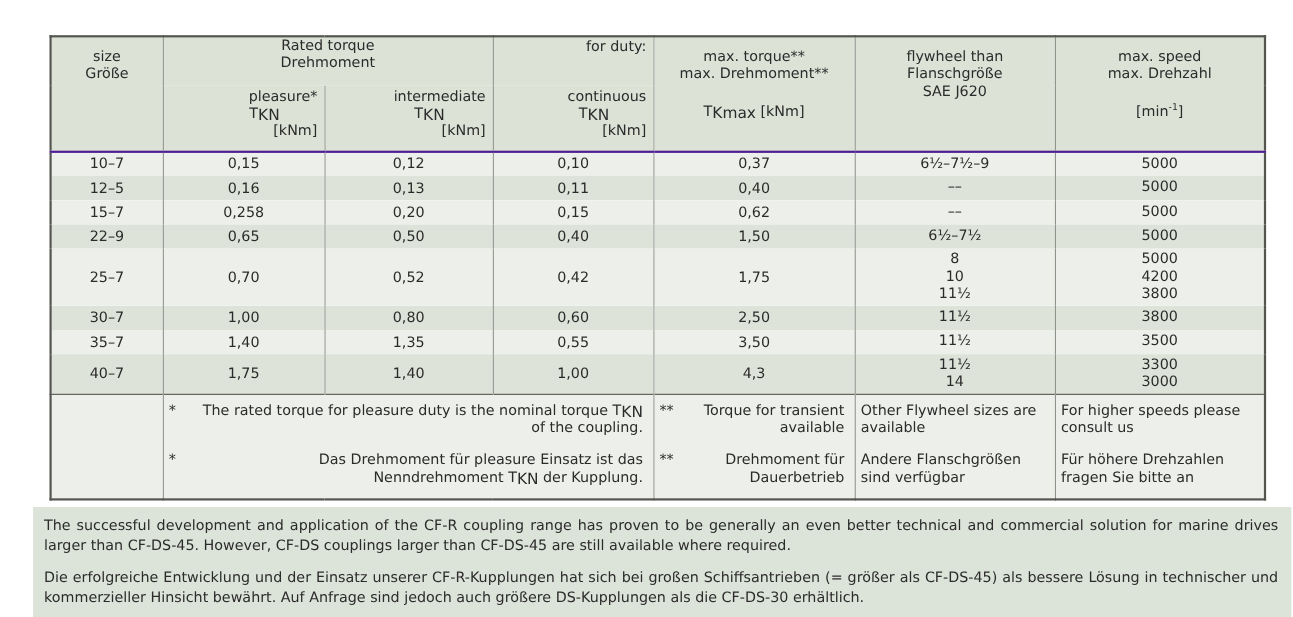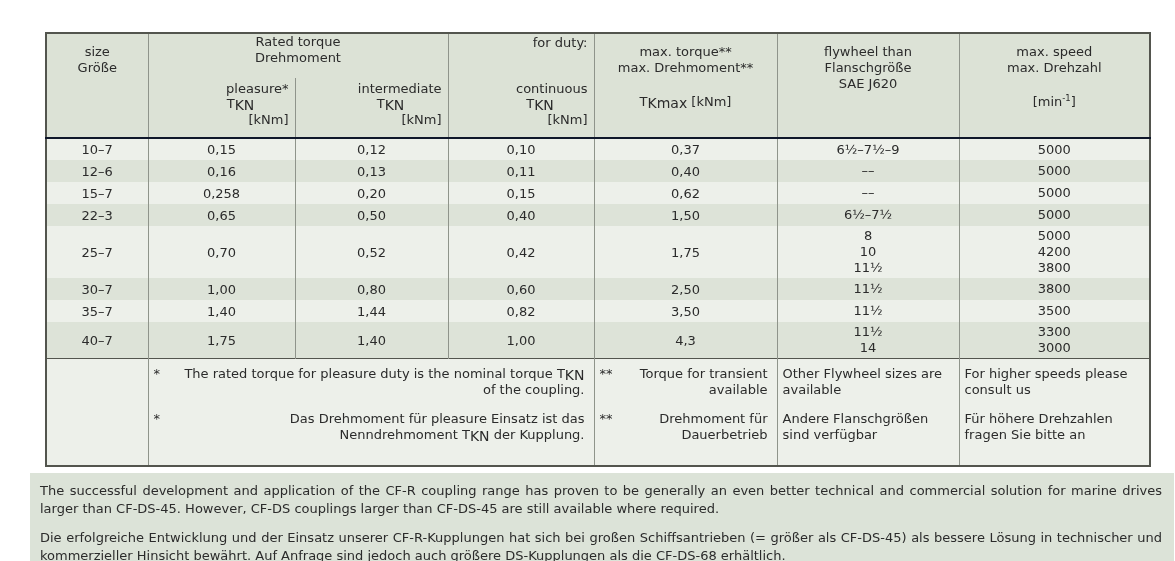--- a/index.html
+++ b/index.html
@@ -18,42 +18,42 @@
   }
   td{
     border-left:1px solid #8f948b;border-right:1px solid #8f948b;
     padding:2px 6px;text-align:center;vertical-align:middle;
     overflow:hidden;
   }
   .prelines{white-space:pre-line;line-height:16px;}
   thead td{background:#dce2d6;}
   tr.light td{background:#edf0ea;}
   tr.dark td{background:#dde3d8;}
-  tr.sep-top td{border-top:2px solid #0f172a;}
+  tr.sep-top td{border-top:2px solid #4c1d95;}
   tr.foot td{border-top:1px solid #53554e;background:#edf0ea;}
   tr.r-single{height:22px;}
 
   
   .h1 td{vertical-align:top;padding-top:0;height:42px;}
   .h2 td{vertical-align:top;padding-bottom:5px;height:52px;padding-left:44px;}
   td.vtop{vertical-align:top;padding-top:10px;}
   .hdr-line{line-height:17px;text-align:right;}
   .hdr-gap{height:19px;}
   sub{font-size:14px;line-height:0;vertical-align:-2px;letter-spacing:0;}
   sup{font-size:8.5px;line-height:0;vertical-align:5px;}
   .tline{line-height:14px;}
 
   
   td.fn{ text-align:left;vertical-align:top;padding:7px 5px 6px 5px;line-height:16px;}
   .fn-item{display:flex;margin-bottom:13px;}
   .fn-item:last-child{margin-bottom:0;}
   .fn-marker{flex:0 0 16px;}
   .fn-text{flex:1;padding-right:4px;text-align:right;}
   .fn-note{margin-bottom:13px;}
-  .fn-note:last-child{margin-bottom:16px;}
+  .fn-note:last-child{margin-bottom:4px;}
 
   
   .band{
     margin:6px 0 0 30px;width:1144px;box-sizing:border-box;
     background:#dce3d8;padding:9px 12px 11px 10px;
     font-size:13px;line-height:18px;text-align:justify;
   }
   .band p{margin:0;}
   .band p + p{margin-top:11px;}
 </style>
@@ -117,39 +117,39 @@
       <tr class="light r-single sep-top">
         <td>10–7</td>
         <td>0,15</td>
         <td>0,12</td>
         <td>0,10</td>
         <td>0,37</td>
         <td class="prelines">6½–7½–9</td>
         <td class="prelines">5000</td>
       </tr>
       <tr class="dark r-single">
-        <td>12–6</td>
+        <td>12–5</td>
         <td>0,16</td>
         <td>0,13</td>
         <td>0,11</td>
         <td>0,40</td>
         <td class="prelines">––</td>
         <td class="prelines">5000</td>
       </tr>
       <tr class="light r-single">
         <td>15–7</td>
         <td>0,258</td>
         <td>0,20</td>
         <td>0,15</td>
         <td>0,62</td>
         <td class="prelines">––</td>
         <td class="prelines">5000</td>
       </tr>
       <tr class="dark r-single">
-        <td>22–3</td>
+        <td>22–9</td>
         <td>0,65</td>
         <td>0,50</td>
         <td>0,40</td>
         <td>1,50</td>
         <td class="prelines">6½–7½</td>
         <td class="prelines">5000</td>
       </tr>
       <tr class="light">
         <td>25–7</td>
         <td>0,70</td>
@@ -168,22 +168,22 @@
         <td>1,00</td>
         <td>0,80</td>
         <td>0,60</td>
         <td>2,50</td>
         <td class="prelines">11½</td>
         <td class="prelines">3800</td>
       </tr>
       <tr class="light r-single">
         <td>35–7</td>
         <td>1,40</td>
-        <td>1,44</td>
-        <td>0,82</td>
+        <td>1,35</td>
+        <td>0,55</td>
         <td>3,50</td>
         <td class="prelines">11½</td>
         <td class="prelines">3500</td>
       </tr>
       <tr class="dark">
         <td>40–7</td>
         <td>1,75</td>
         <td>1,40</td>
         <td>1,00</td>
         <td>4,3</td>
@@ -221,16 +221,16 @@
         <td class="fn">
           <div class="fn-note">For higher speeds please consult us</div>
           <div class="fn-note">Für höhere Drehzahlen fragen Sie bitte an</div>
         </td>
       </tr>
     </tbody>
   </table>
 
   <div class="band">
     <p>The successful development and application of the CF-R coupling range has proven to be generally an even better technical and commercial solution for marine drives larger than CF-DS-45. However, CF-DS couplings larger than CF-DS-45 are still available where required.</p>
-    <p>Die erfolgreiche Entwicklung und der Einsatz unserer CF-R-Kupplungen hat sich bei großen Schiffsantrieben (= größer als CF-DS-45) als bessere Lösung in technischer und kommerzieller Hinsicht bewährt. Auf Anfrage sind jedoch auch größere DS-Kupplungen als die CF-DS-68 erhältlich.</p>
+    <p>Die erfolgreiche Entwicklung und der Einsatz unserer CF-R-Kupplungen hat sich bei großen Schiffsantrieben (= größer als CF-DS-45) als bessere Lösung in technischer und kommerzieller Hinsicht bewährt. Auf Anfrage sind jedoch auch größere DS-Kupplungen als die CF-DS-30 erhältlich.</p>
   </div>
 
 </div>
 
 </body></html>

